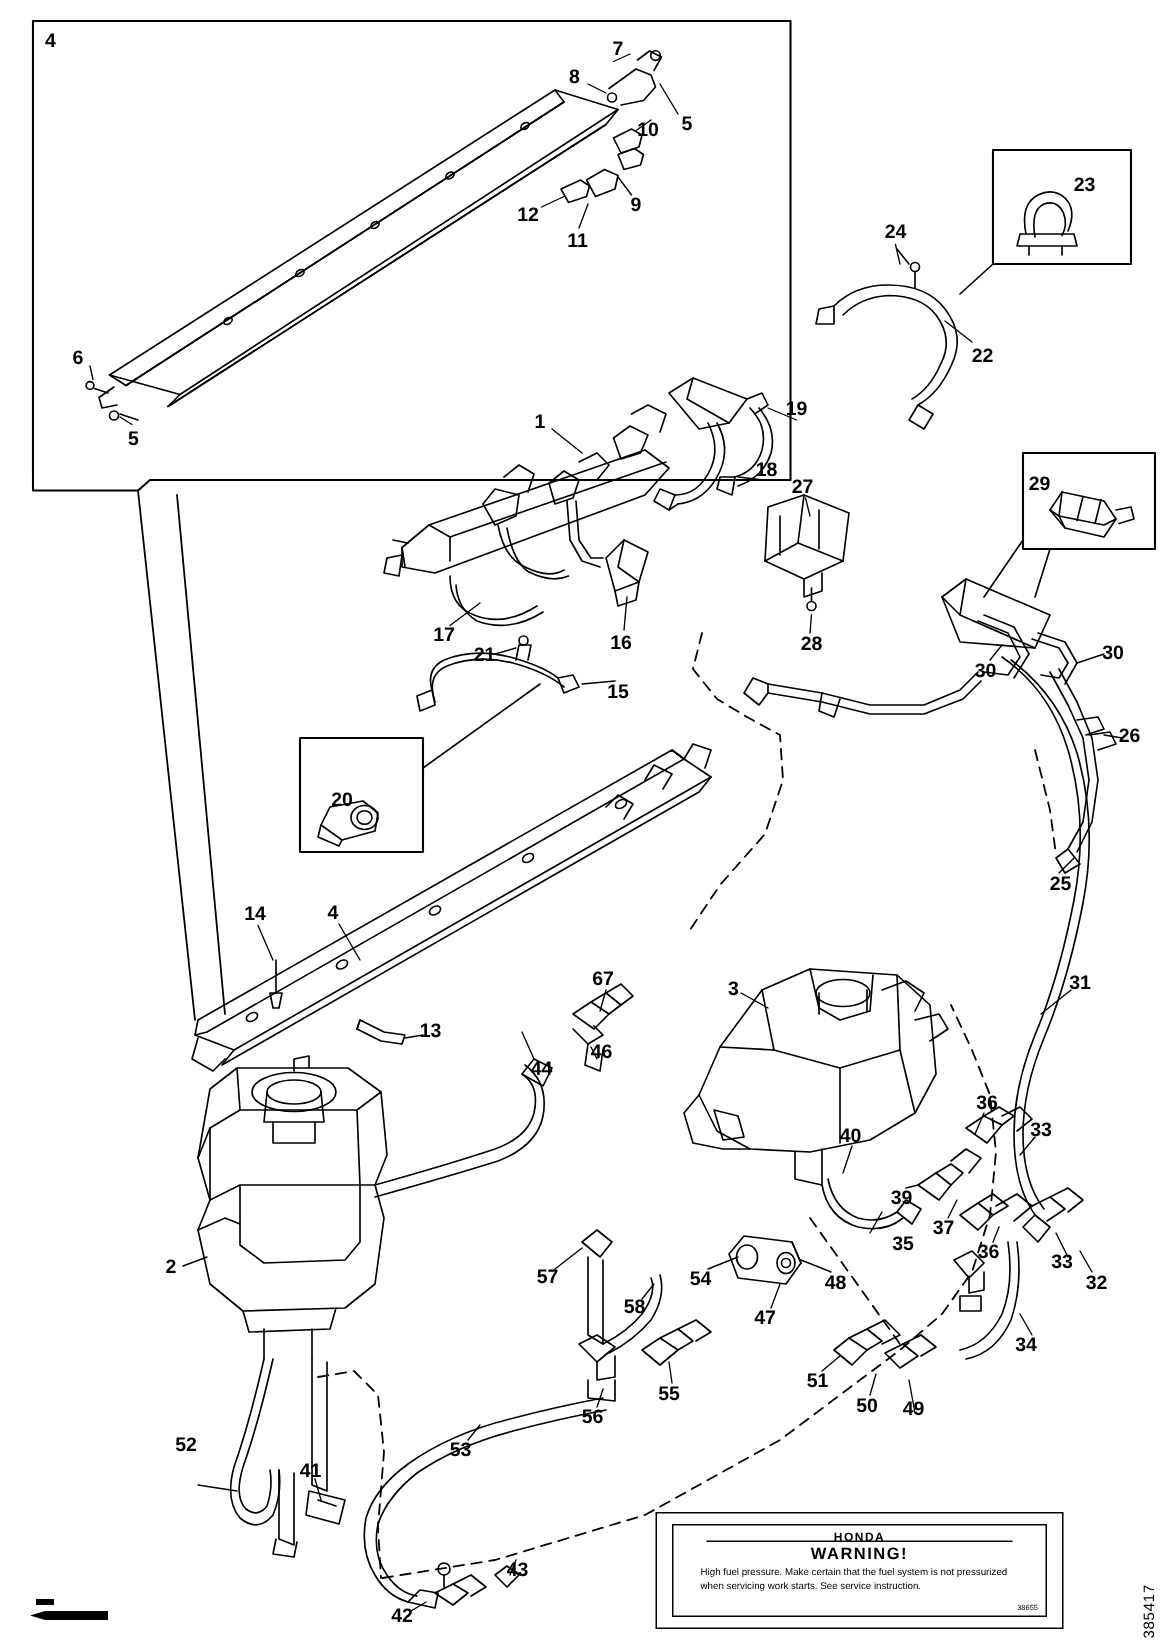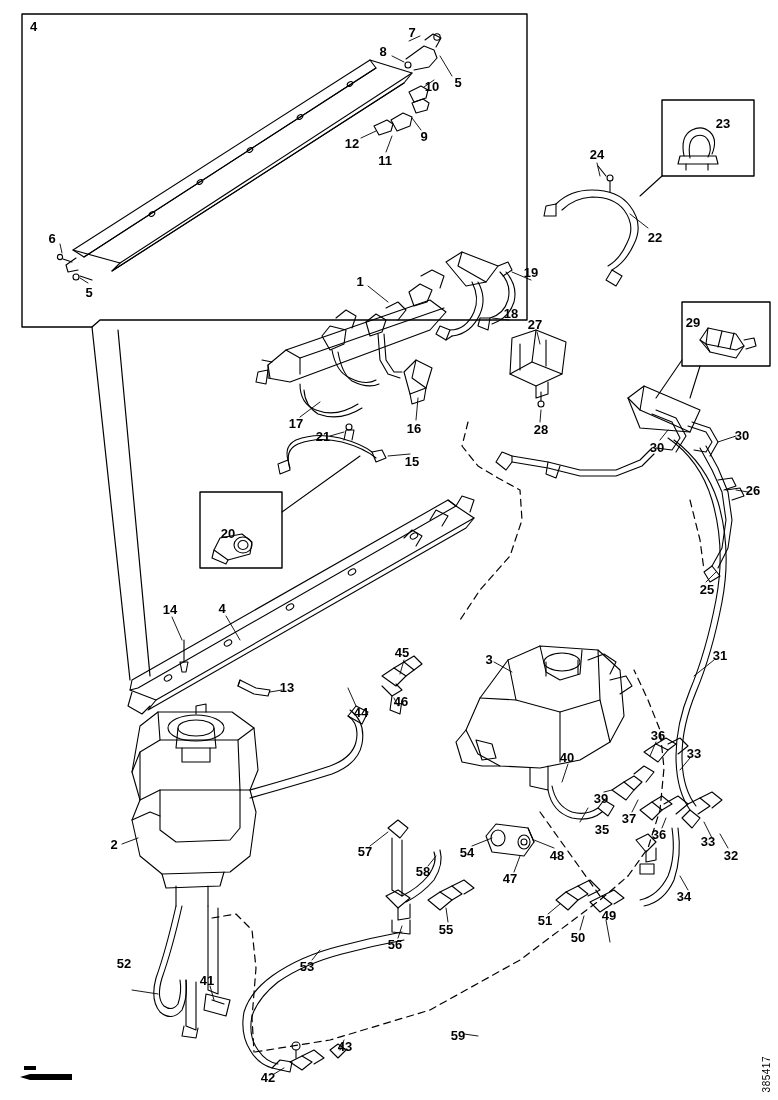--- a/index.html
+++ b/index.html
@@ -515,21 +515,21 @@
   <div class="callout" style="left:541px; top:429px;">28</div>
   <div class="callout" style="left:323px; top:436px;">21</div>
   <div class="callout" style="left:742px; top:435px;">30</div>
   <div class="callout" style="left:657px; top:447px;">30</div>
   <div class="callout" style="left:412px; top:461px;">15</div>
   <div class="callout" style="left:753px; top:490px;">26</div>
   <div class="callout" style="left:228px; top:533px;">20</div>
   <div class="callout" style="left:707px; top:589px;">25</div>
   <div class="callout" style="left:170px; top:609px;">14</div>
   <div class="callout" style="left:222px; top:608px;">4</div>
-  <div class="callout" style="left:402px; top:652px;">45</div>
+  <div class="callout" style="left:402px; top:652px;">67</div>
   <div class="callout" style="left:489px; top:659px;">3</div>
   <div class="callout" style="left:720px; top:655px;">31</div>
   <div class="callout" style="left:287px; top:687px;">13</div>
   <div class="callout" style="left:341px; top:712px;margin-left:20px;">44</div>
   <div class="callout" style="left:401px; top:701px;">46</div>
   <div class="callout" style="left:658px; top:735px;">36</div>
   <div class="callout" style="left:694px; top:753px;">33</div>
   <div class="callout" style="left:567px; top:757px;">40</div>
   <div class="callout" style="left:601px; top:798px;">39</div>
   <div class="callout" style="left:629px; top:818px;">37</div>
@@ -539,26 +539,35 @@
   <div class="callout" style="left:731px; top:855px;">32</div>
   <div class="callout" style="left:114px; top:844px;">2</div>
   <div class="callout" style="left:365px; top:851px;">57</div>
   <div class="callout" style="left:467px; top:852px;">54</div>
   <div class="callout" style="left:557px; top:855px;">48</div>
   <div class="callout" style="left:423px; top:871px;">58</div>
   <div class="callout" style="left:510px; top:878px;">47</div>
   <div class="callout" style="left:684px; top:896px;">34</div>
   <div class="callout" style="left:545px; top:920px;">51</div>
   <div class="callout" style="left:578px; top:937px;">50</div>
-  <div class="callout" style="left:609px; top:915px;">49</div>
+  <div class="callout" style="left:609px; top:939px;">49</div>
   <div class="callout" style="left:395px; top:944px;">56</div>
   <div class="callout" style="left:446px; top:929px;">55</div>
   <div class="callout" style="left:124px; top:963px;">52</div>
   <div class="callout" style="left:207px; top:980px;">41</div>
   <div class="callout" style="left:307px; top:966px;">53</div>
   <div class="callout" style="left:345px; top:1046px;">43</div>
   <div class="callout" style="left:268px; top:1077px;">42</div>
   <div class="callout" style="left:458px; top:1035px;">59</div>
 
+  <div class="warning-box">
+    <div class="warning-inner">
+      <div class="warn-band"></div>
+      <div class="warn-brand">HONDA</div>
+      <div class="warn-title">WARNING!</div>
+      <div class="warn-body">High fuel pressure. Make certain that the fuel system is not pressurized when servicing work starts. See service instruction.</div>
+      <div class="warn-code">38655</div>
+    </div>
+  </div>
 
   <div class="partcode">385417</div>
 
 </div>
 
 </body></html>

